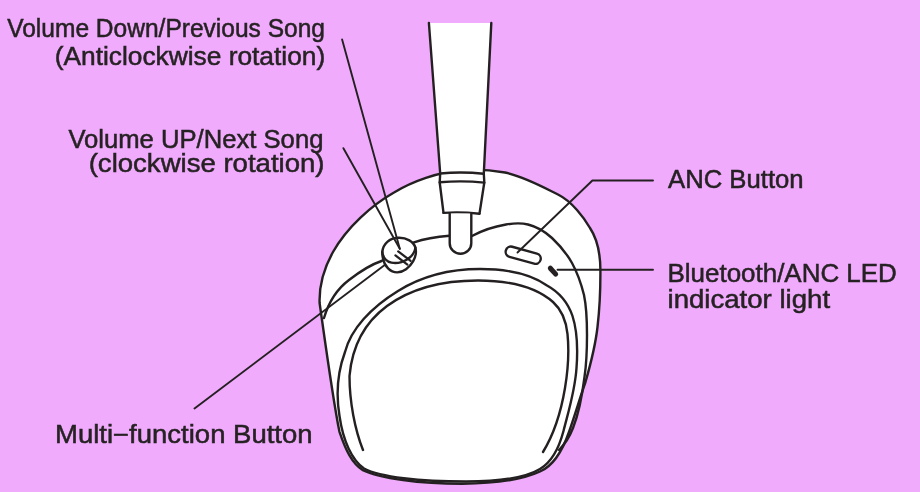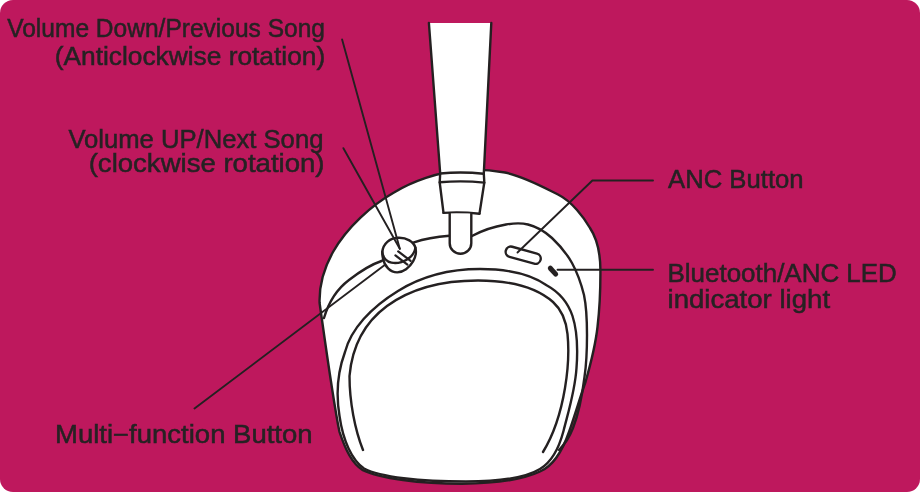--- a/index.html
+++ b/index.html
@@ -1,16 +1,16 @@
 <!DOCTYPE html>
 <html><head>
 <meta charset="utf-8">
 <style>
   html,body{margin:0;padding:0;background:#fff;}
-  #stage{position:relative;width:920px;height:492px;background:#be185d;overflow:hidden;border-radius:13px;}
+  #stage{position:relative;width:920px;height:492px;background:#f0abfc;overflow:hidden;}
   svg{position:absolute;left:0;top:0;}
   text{font-family:"Liberation Sans",sans-serif;fill:#262223;}
 </style>
 </head>
 <body>
 <div id="stage">
 <svg width="920" height="492" viewBox="0 0 920 492">
   <g fill="none" stroke="#242021" stroke-width="2.4" stroke-linecap="round" stroke-linejoin="round">
 
     <path id="shell" fill="#fff" d="M394,192.5

